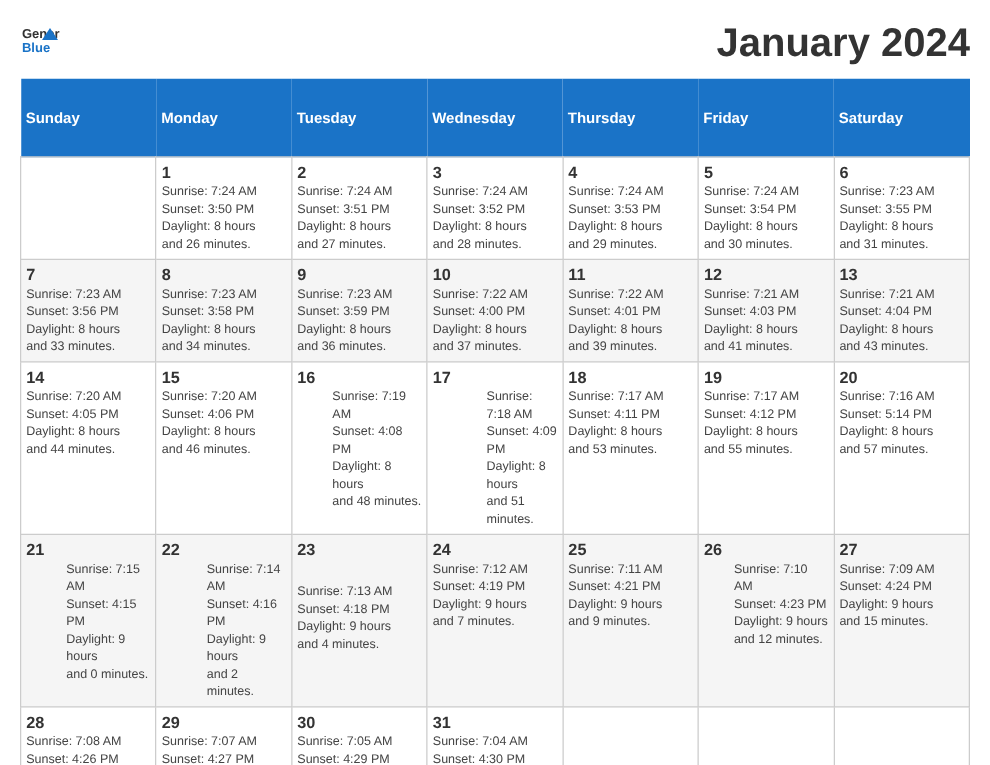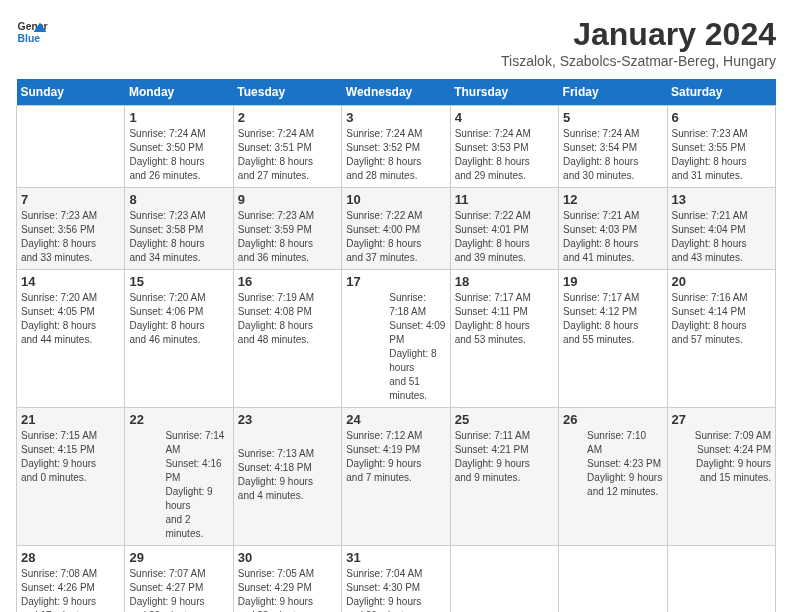--- a/index.html
+++ b/index.html
@@ -39,21 +39,21 @@
       color: #555;
     }
     table {
       width: 100%;
       border-collapse: collapse;
       font-size: 11px;
     }
     thead tr th {
       background-color: #1a73c7;
       color: #fff;
-      padding: 6px 4px;
+      padding: 24px 4px;
       text-align: left;
       font-size: 12px;
       font-weight: bold;
     }
     tbody tr td {
       border: 1px solid #ccc;
       vertical-align: top;
       padding: 4px;
       width: 108px;
       min-height: 80px;
@@ -86,21 +86,20 @@
 <div class="header">
   <div class="logo">
     <svg class="logo-icon" viewBox="0 0 40 40">
       <text x="2" y="18" font-size="13" font-weight="bold" fill="#333">General</text>
       <text x="2" y="32" font-size="13" font-weight="bold" fill="#1a73c7">Blue</text>
       <polygon points="30,8 38,20 22,20" fill="#1a73c7"></polygon>
     </svg>
   </div>
   <div class="title-block">
     <div class="month-title">January 2024</div>
-    <div class="subtitle">Tiszalok, Szabolcs-Szatmar-Bereg, Hungary</div>
   </div>
 </div>
 
 <table>
   <thead>
     <tr>
     <th>Sunday</th>
         <th>Monday</th>
         <th>Tuesday</th>
         <th>Wednesday</th>
@@ -216,21 +215,21 @@
         </td>
         <td>
           <div class="day-number">15</div>
           <div class="day-info" style="white-space: pre-line;">Sunrise: 7:20 AM
 Sunset: 4:06 PM
 Daylight: 8 hours
 and 46 minutes.</div>
         </td>
         <td>
           <div class="day-number">16</div>
-          <div class="day-info" style="white-space: pre-line;">Sunrise: 7:19 AM
+          <div class="day-info" style="white-space: pre-line; margin-left: 28px;">Sunrise: 7:19 AM
 Sunset: 4:08 PM
 Daylight: 8 hours
 and 48 minutes.</div>
         </td>
         <td>
           <div class="day-number">17</div>
           <div class="day-info" style="white-space: pre-line; margin-left: 43px;">Sunrise: 7:18 AM
 Sunset: 4:09 PM
 Daylight: 8 hours
 and 51 minutes.</div>
@@ -245,29 +244,29 @@
         <td>
           <div class="day-number">19</div>
           <div class="day-info" style="white-space: pre-line;">Sunrise: 7:17 AM
 Sunset: 4:12 PM
 Daylight: 8 hours
 and 55 minutes.</div>
         </td>
         <td>
           <div class="day-number">20</div>
           <div class="day-info" style="white-space: pre-line;">Sunrise: 7:16 AM
-Sunset: 4:14 PM
+Sunset: 5:14 PM
 Daylight: 8 hours
 and 57 minutes.</div>
         </td>
       </tr>
       <tr>
         <td>
           <div class="day-number">21</div>
-          <div class="day-info" style="white-space: pre-line;">Sunrise: 7:15 AM
+          <div class="day-info" style="white-space: pre-line; margin-left: 32px;">Sunrise: 7:15 AM
 Sunset: 4:15 PM
 Daylight: 9 hours
 and 0 minutes.</div>
         </td>
         <td>
           <div class="day-number">22</div>
           <div class="day-info" style="white-space: pre-line; margin-left: 36px;">Sunrise: 7:14 AM
 Sunset: 4:16 PM
 Daylight: 9 hours
 and 2 minutes.</div>
@@ -295,21 +294,21 @@
         </td>
         <td>
           <div class="day-number">26</div>
           <div class="day-info" style="white-space: pre-line; margin-left: 24px;">Sunrise: 7:10 AM
 Sunset: 4:23 PM
 Daylight: 9 hours
 and 12 minutes.</div>
         </td>
         <td>
           <div class="day-number">27</div>
-          <div class="day-info" style="white-space: pre-line; text-align: right;">Sunrise: 7:09 AM
+          <div class="day-info" style="white-space: pre-line;">Sunrise: 7:09 AM
 Sunset: 4:24 PM
 Daylight: 9 hours
 and 15 minutes.</div>
         </td>
       </tr>
       <tr>
         <td>
           <div class="day-number">28</div>
           <div class="day-info" style="white-space: pre-line;">Sunrise: 7:08 AM
 Sunset: 4:26 PM

